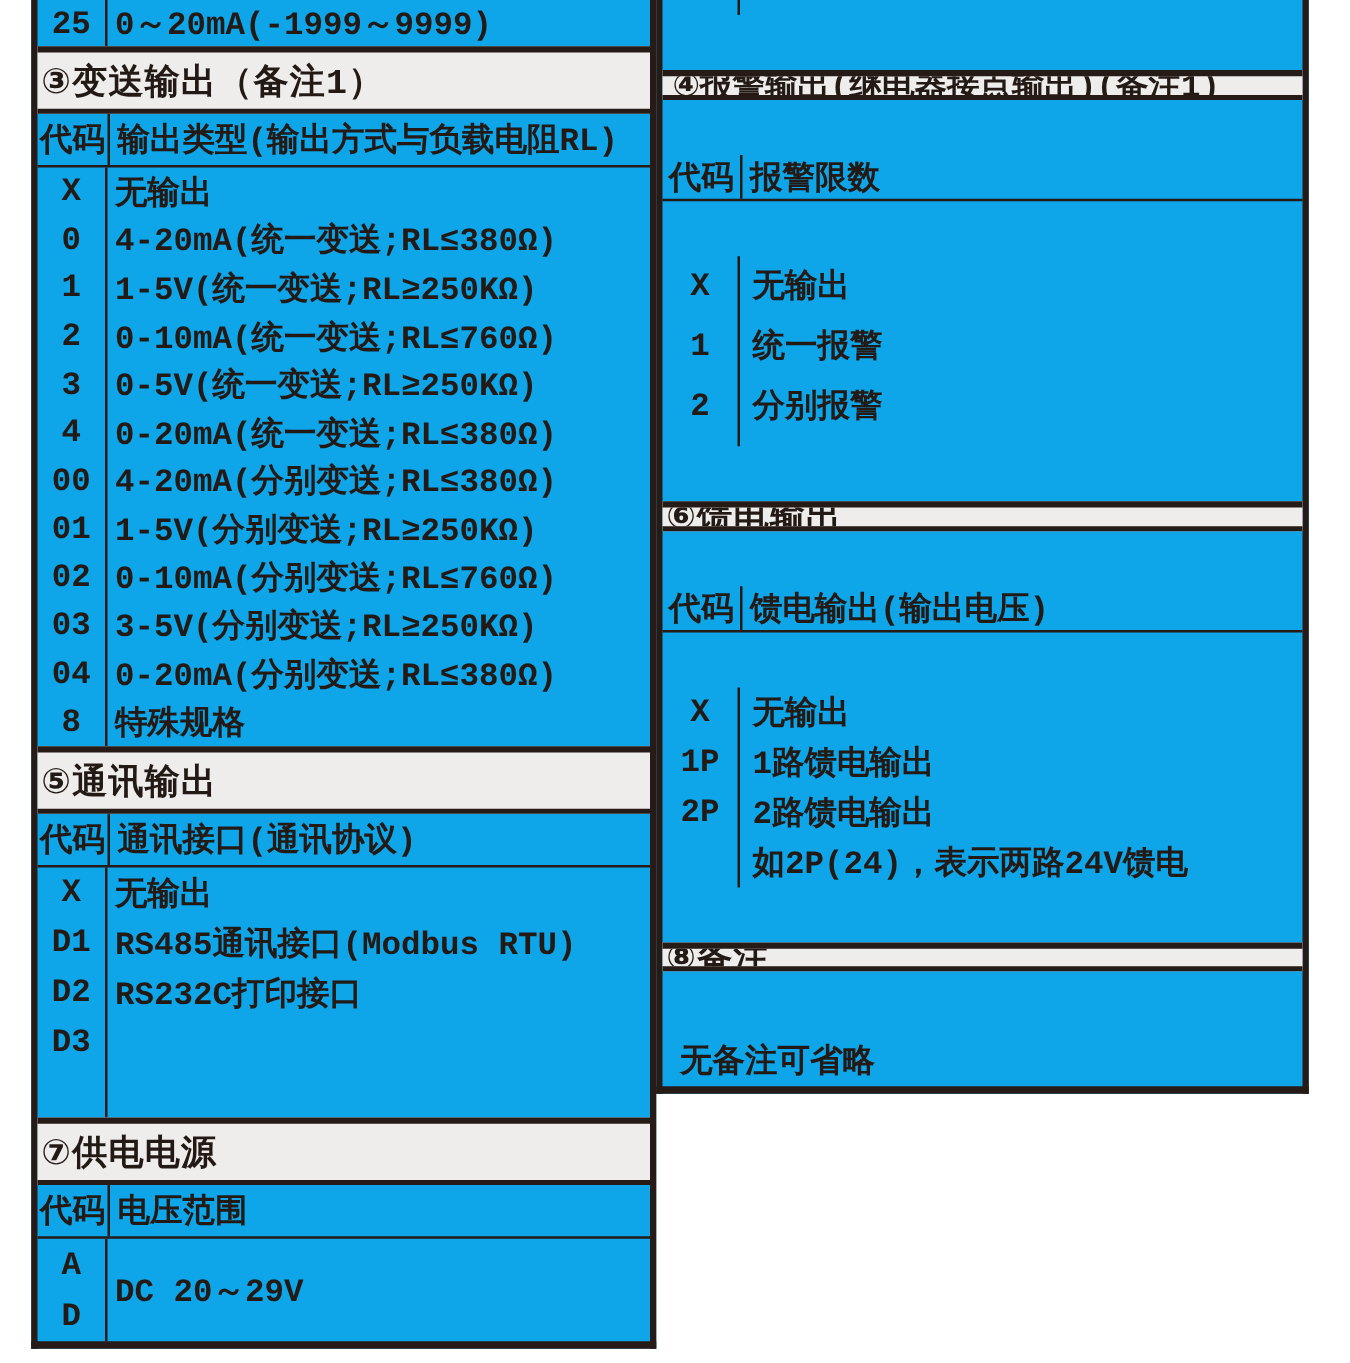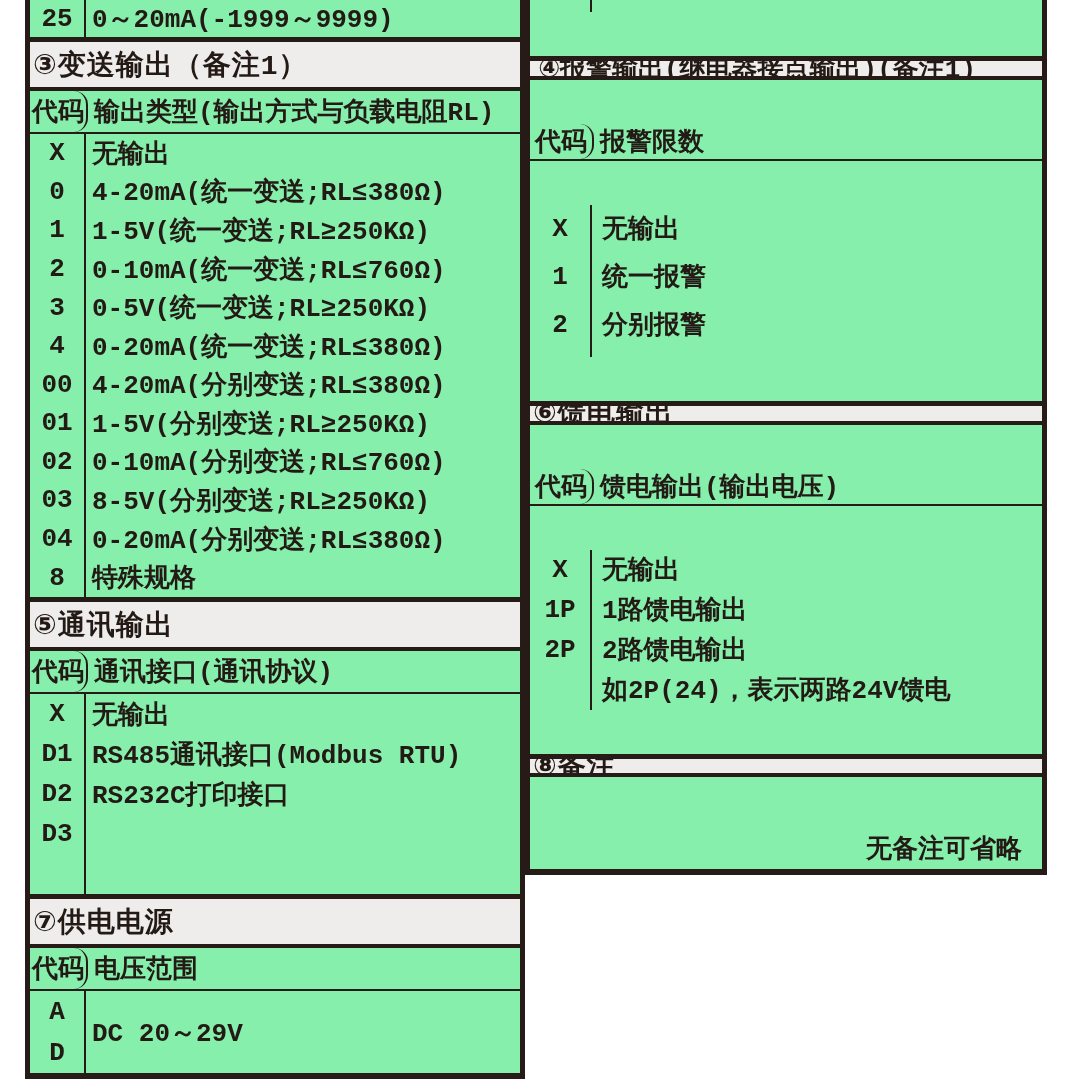--- a/index.html
+++ b/index.html
@@ -1,32 +1,32 @@
 <!DOCTYPE html>
 <html><head>
 <meta charset="utf-8">
 <style>
   html,body{margin:0;padding:0;background:#ffffff;}
   #stage{position:relative;width:1080px;height:1090px;background:#ffffff;overflow:hidden;
          font-family:"Liberation Mono","DejaVu Sans Mono","DejaVu Sans",sans-serif;
          color:#231a15;font-weight:bold;}
-  .panel{position:absolute;top:0;box-sizing:border-box;background:#86efac;
+  .panel{position:absolute;top:0;box-sizing:border-box;background:#0ea5e9;
          border-left:5px solid #261b16;border-right:5px solid #261b16;border-bottom:6px solid #261b16;
-         display:flex;flex-direction:column;text-align:right;}
+         display:flex;flex-direction:column;}
   #left-panel{left:25px;width:500px;height:1079px;}
   #right-panel{left:525px;width:522px;height:875px;gap:44px;}
 
   .sec-header{box-sizing:border-box;height:54px;border-top:5px solid #261b16;border-bottom:4px solid #261b16;
               background:#eeedec;display:flex;align-items:center;padding-left:3px;
               font-size:28px;letter-spacing:1px;white-space:nowrap;overflow:hidden;}
   .sec-header.tight{font-size:26px;padding-left:8px;letter-spacing:0;}
 
   .colrow{box-sizing:border-box;height:43px;border-bottom:2px solid #261b16;display:flex;}
   .colrow .code-cell{width:56px;border-right:2px solid #261b16;display:flex;align-items:center;justify-content:center;
-                     font-size:26px;border-radius:14px;}
+                     font-size:26px;}
   .colrow .desc-cell{flex:1;display:flex;align-items:center;padding-left:6px;font-size:26px;white-space:nowrap;overflow:hidden;}
   #right-panel .colrow .code-cell{width:62px;}
 
   .data{display:flex;box-sizing:border-box;}
   .data .codes{width:56px;border-right:2px solid #261b16;display:flex;flex-direction:column;box-sizing:border-box;}
   #right-panel .data .codes{width:62px;}
   .data .descs{flex:1;display:flex;flex-direction:column;min-width:0;}
   .data .cell{display:flex;align-items:center;box-sizing:border-box;font-size:26px;white-space:nowrap;}
   .data .codes .cell{justify-content:center;}
   .data .descs .cell{padding-left:6px;overflow:hidden;}
@@ -80,21 +80,21 @@
       <div class="descs">
           <div class="cell">无输出</div>
           <div class="cell">4-20mA(统一变送;RL≤380Ω)</div>
           <div class="cell">1-5V(统一变送;RL≥250KΩ)</div>
           <div class="cell">0-10mA(统一变送;RL≤760Ω)</div>
           <div class="cell">0-5V(统一变送;RL≥250KΩ)</div>
           <div class="cell">0-20mA(统一变送;RL≤380Ω)</div>
           <div class="cell">4-20mA(分别变送;RL≤380Ω)</div>
           <div class="cell">1-5V(分别变送;RL≥250KΩ)</div>
           <div class="cell">0-10mA(分别变送;RL≤760Ω)</div>
-          <div class="cell">8-5V(分别变送;RL≥250KΩ)</div>
+          <div class="cell">3-5V(分别变送;RL≥250KΩ)</div>
           <div class="cell">0-20mA(分别变送;RL≤380Ω)</div>
           <div class="cell">特殊规格</div>
         </div>
     </div>
 
     <div class="sec-header">
       <span>⑤通讯输出</span>
     </div>
     <div class="colrow">
       <div class="code-cell">代码</div>

